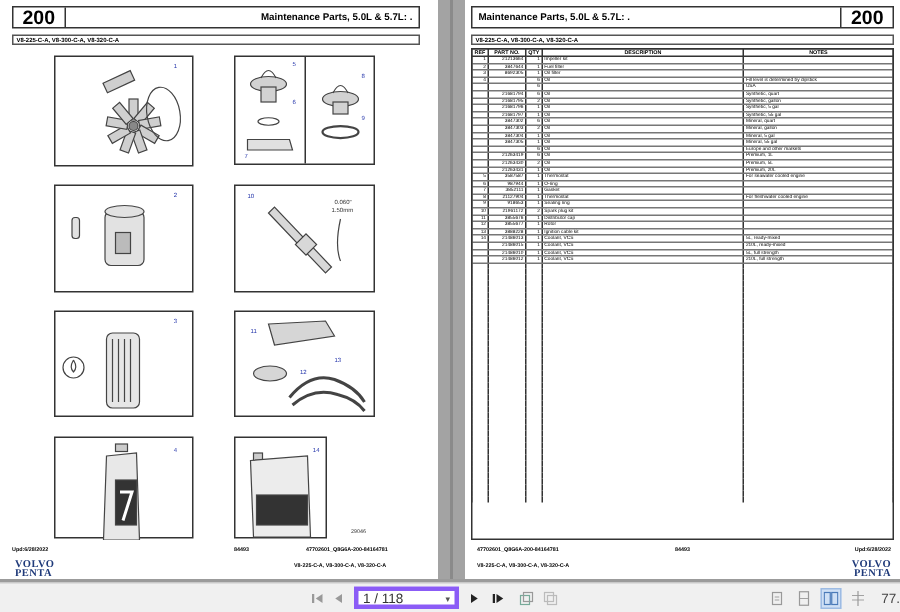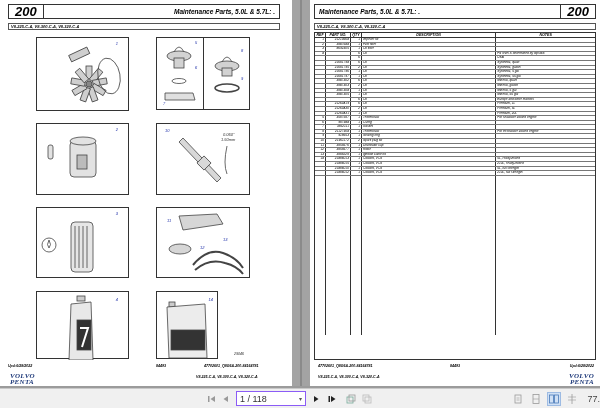--- a/index.html
+++ b/index.html
@@ -1,18 +1,18 @@
 <!DOCTYPE html>
 <html><head>
 <meta charset="utf-8">
 <style>
   * { box-sizing: border-box; margin: 0; padding: 0; }
   html, body { width: 600px; height: 408px; overflow: hidden; background: #9b9b9b; font-family: "Liberation Sans", sans-serif; }
   .viewer { position: relative; width: 600px; height: 408px; }
-  .page { position: absolute; top: 0; background: #fff; height: 386px; font-style: italic; }
+  .page { position: absolute; top: 0; background: #fff; height: 386px; }
   .page-left { left: 0; width: 292px; }
   .page-right { left: 310px; width: 290px; }
   .gutter { position: absolute; left: 292px; top: 0; width: 18px; height: 386px; background: #a3a3a3; }
   .gutter-line { position: absolute; left: 300px; top: 0; width: 2px; height: 386px; background: #8a8a8a; }
 
   
   .hdr { position: absolute; top: 4px; height: 15px; border: 1px solid #333; display: flex; align-items: center; }
   .sec-num { font-weight: bold; font-size: 13px; padding: 0 6px; border-right: 1px solid #333; height: 100%; display: flex; align-items: center; }
   .hdr-title { font-size: 6.5px; font-weight: bold; flex: 1; padding: 0 4px; white-space: nowrap; }
   .models { position: absolute; height: 7px; border: 1px solid #555; font-size: 4px; font-weight: bold; padding-left: 2px; line-height: 6px; white-space: nowrap; }
@@ -30,21 +30,21 @@
   .ptable tr.empty td { border-bottom: none; height: 4px; }
   .tframe { position: absolute; left: 4px; top: 32px; width: 282px; height: 328px; border: 0.8px solid #333; pointer-events: none; }
 
   .footer { position: absolute; font-size: 3.6px; font-weight: bold; white-space: nowrap; }
   .volvo { position: absolute; font-family: "Liberation Serif", serif; font-weight: bold; color: #1f3a7a; font-size: 7px; line-height: 6px; letter-spacing: 0.3px; }
 
   
   .toolbar { position: absolute; left: 0; top: 388px; width: 600px; height: 20px; background: #f0f0f0; border-top: 1px solid #c9c9c9; display: flex; align-items: center; }
   .tb-btn { color: #8e8e8e; font-size: 9px; display: flex; align-items: center; justify-content: center; height: 16px; }
   .tb-btn.dark { color: #333; }
-  .page-input { width: 70px; height: 15px; border: 1px solid #8b5cf6; background: #fff; font-size: 9px; color: #333; padding-left: 3px; display: flex; align-items: center; justify-content: space-between; padding-right: 3px; margin-left: 4px; }
+  .page-input { width: 70px; height: 15px; border: 3px solid #8b5cf6; background: #fff; font-size: 9px; color: #333; padding-left: 3px; display: flex; align-items: center; justify-content: space-between; padding-right: 3px; margin-left: 4px; }
   .page-input .dd { font-size: 6px; color: #555; }
   .view-btn { width: 14px; height: 14px; display: flex; align-items: center; justify-content: center; margin-left: 4px; }
   .view-btn.active { background: #cfe0f5; border: 1px solid #9dbbe3; }
   .zoom-label { font-size: 9px; color: #444; margin-left: 8px; }
 </style>
 </head>
 <body>
 
 <div class="viewer">
 

